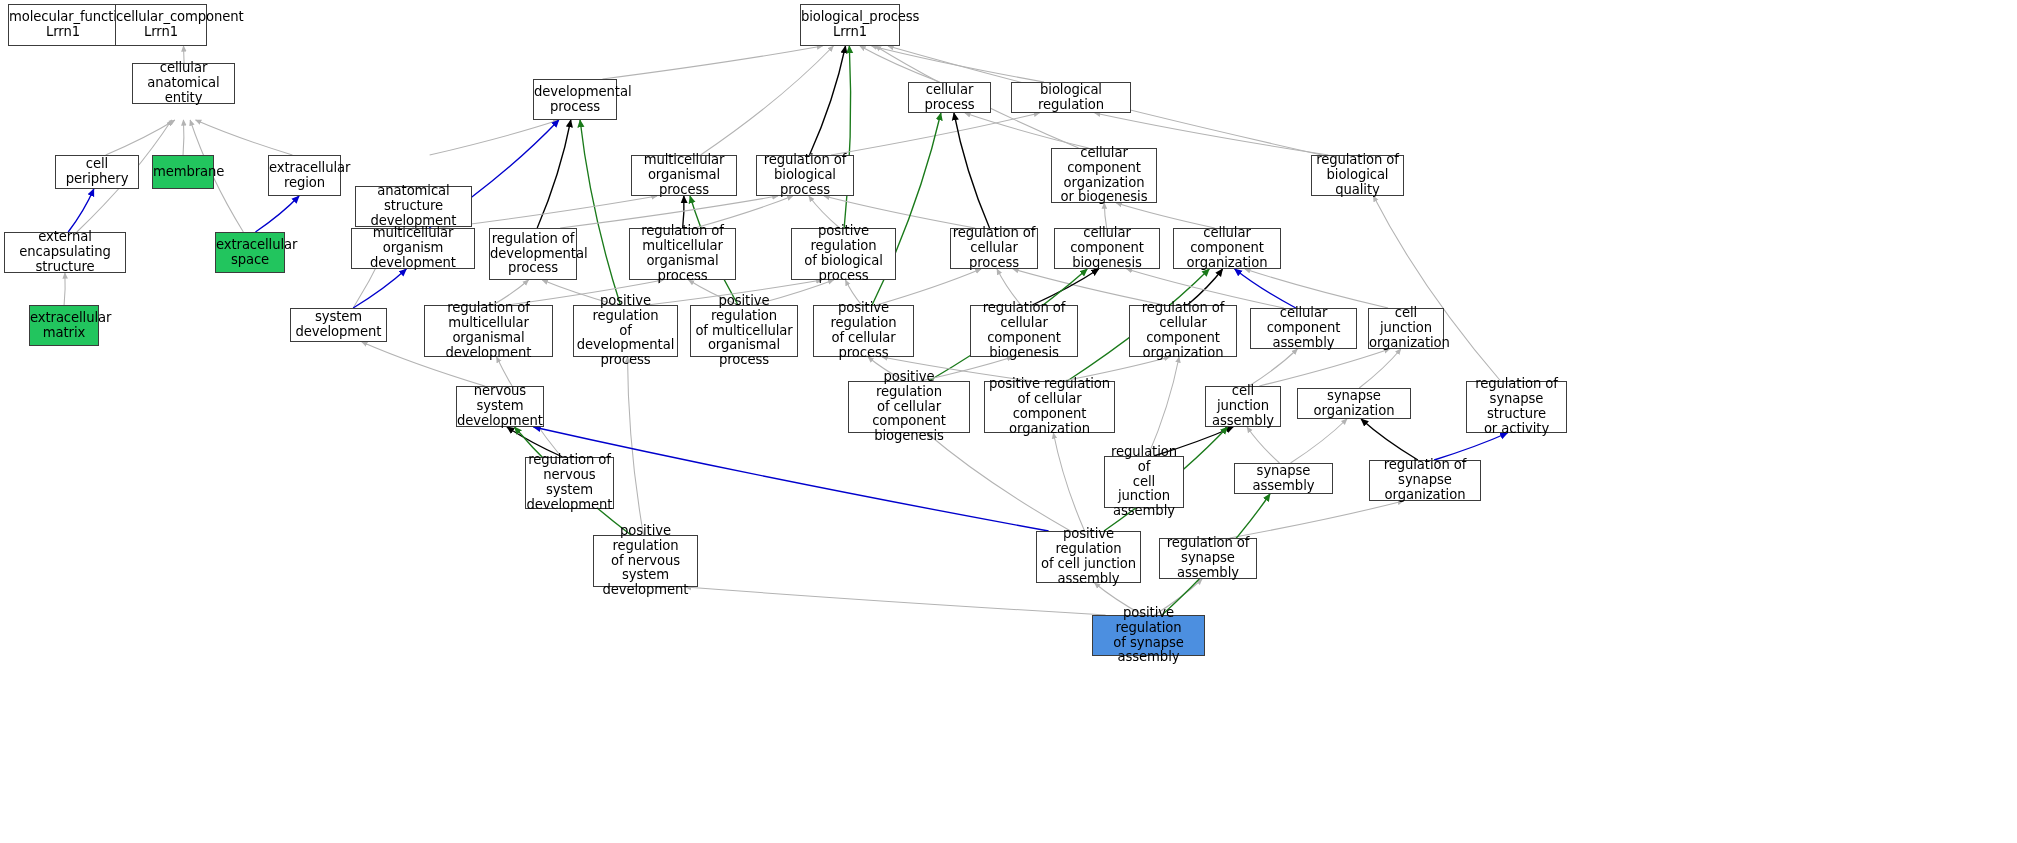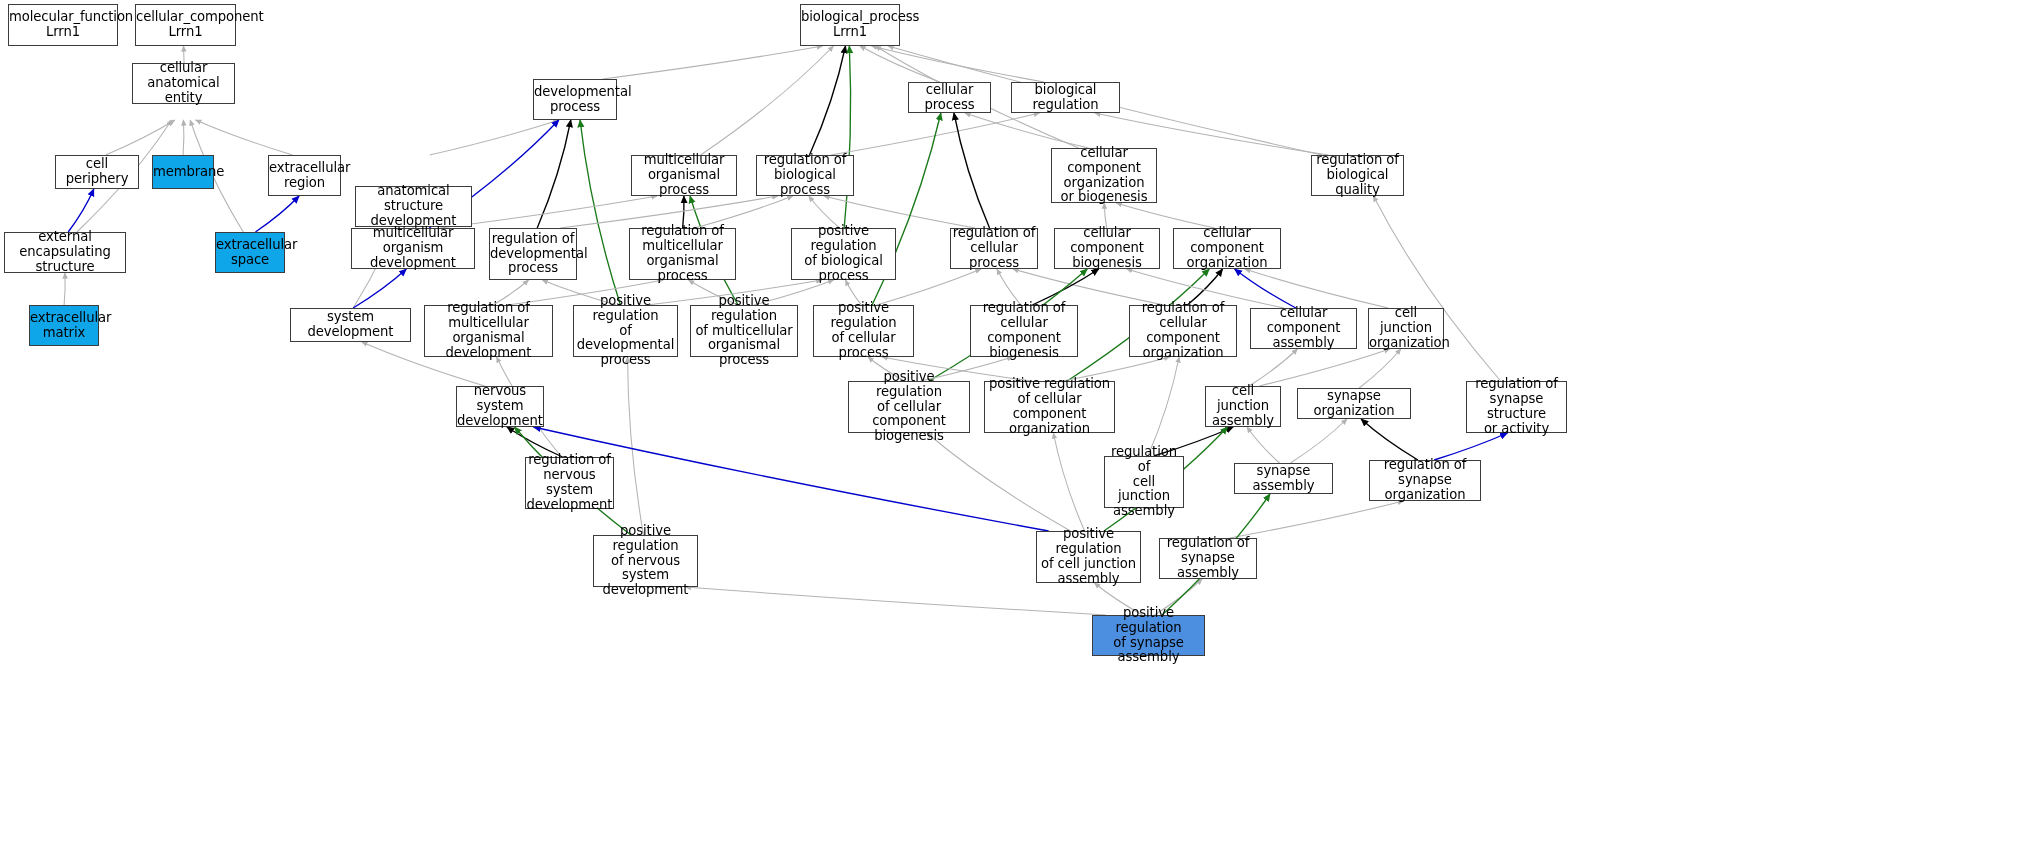--- a/index.html
+++ b/index.html
@@ -15,21 +15,21 @@
     display:flex;
     align-items:center;
     justify-content:center;
     text-align:center;
     line-height:1.12;
     font-size:13.2px;
     letter-spacing:-0.1px;
     white-space:pre-line;
     z-index:5;
   }
-  .node.highlight{background:#0ea5e9;}
+  .node.highlight{background:#22c55e;}
   .node.selected{background:#4c8fe0;color:#000;}
   .node span{display:block;width:100%;}
 </style>
 </head>
 <body>
 
 <div id="canvas">
   <svg id="edges" xmlns="http://www.w3.org/2000/svg">
       <defs>
         <marker id="ah-is_a" viewBox="0 0 10 10" refX="9" refY="5" markerWidth="6" markerHeight="6" orient="auto-start-reverse">
@@ -125,30 +125,30 @@
       <path d="M1084.6,531 Q1063.23,482 1053.4,433" fill="none" stroke="#b3b3b3" stroke-width="1.05" marker-end="url(#ah-is_a)"></path>
       <path d="M1229.7,538 Q1330.815,519.5 1403.3,501" fill="none" stroke="#b3b3b3" stroke-width="1.05" marker-end="url(#ah-is_a)"></path>
       <path d="M1105.56,615 Q869.48,601 685.4,587" fill="none" stroke="#b3b3b3" stroke-width="1.05" marker-end="url(#ah-is_a)"></path>
       <path d="M1142.5,615 Q1113.78,599 1094.5,583" fill="none" stroke="#b3b3b3" stroke-width="1.05" marker-end="url(#ah-is_a)"></path>
       <path d="M1154.45,615 Q1183.08,597 1202.05,579" fill="none" stroke="#b3b3b3" stroke-width="1.05" marker-end="url(#ah-is_a)"></path>
       <path d="M1162,615 Q1228.335,554.5 1270,494" fill="none" stroke="#1a7a1a" stroke-width="1.35" marker-end="url(#ah-positively_regulates)"></path>
     </svg>
   <div id="node-layer">
       <div class="node" style="left: 8px; top: 4px; width: 110px; height: 42px;"><span>molecular_function
 Lrrn1</span></div>
-      <div class="node" style="left: 135px; top: 4px; width: 101px; height: 42px;"><span>cellular_component
+      <div class="node" style="left: 115px; top: 4px; width: 92px; height: 42px;"><span>cellular_component
 Lrrn1</span></div>
       <div class="node" style="left: 800px; top: 4px; width: 100px; height: 42px;"><span>biological_process
 Lrrn1</span></div>
       <div class="node" style="left: 132px; top: 63px; width: 103px; height: 41px;"><span>cellular anatomical
 entity</span></div>
       <div class="node" style="left: 533px; top: 79px; width: 84px; height: 41px;"><span>developmental
 process</span></div>
       <div class="node" style="left: 908px; top: 82px; width: 83px; height: 31px;"><span>cellular process</span></div>
-      <div class="node" style="left: 1011px; top: 82px; width: 109px; height: 31px;"><span>biological regulation</span></div>
+      <div class="node" style="left: 1011px; top: 82px; width: 120px; height: 31px;"><span>biological regulation</span></div>
       <div class="node" style="left: 55px; top: 155px; width: 84px; height: 34px; justify-content: center;"><span>cell periphery</span></div>
       <div class="node highlight" style="left: 152px; top: 155px; width: 62px; height: 34px;"><span>membrane</span></div>
       <div class="node" style="left: 268px; top: 155px; width: 73px; height: 41px;"><span>extracellular
 region</span></div>
       <div class="node" style="left: 355px; top: 155px; width: 117px; height: 41px; margin-top: 31px;"><span>anatomical structure
 development</span></div>
       <div class="node" style="left: 631px; top: 155px; width: 106px; height: 41px;"><span>multicellular
 organismal process</span></div>
       <div class="node" style="left: 756px; top: 155px; width: 98px; height: 41px;"><span>regulation of
 biological process</span></div>
@@ -173,21 +173,21 @@
 of biological
 process</span></div>
       <div class="node" style="left: 950px; top: 228px; width: 88px; height: 41px;"><span>regulation of
 cellular process</span></div>
       <div class="node" style="left: 1054px; top: 228px; width: 106px; height: 41px;"><span>cellular component
 biogenesis</span></div>
       <div class="node" style="left: 1173px; top: 228px; width: 108px; height: 41px;"><span>cellular component
 organization</span></div>
       <div class="node highlight" style="left: 29px; top: 305px; width: 70px; height: 41px;"><span>extracellular
 matrix</span></div>
-      <div class="node" style="left: 290px; top: 308px; width: 121px; height: 34px;"><span>system development</span></div>
+      <div class="node" style="left: 290px; top: 308px; width: 97px; height: 34px;"><span>system development</span></div>
       <div class="node" style="left: 424px; top: 305px; width: 129px; height: 52px;"><span>regulation of
 multicellular
 organismal development</span></div>
       <div class="node" style="left: 573px; top: 305px; width: 105px; height: 52px;"><span>positive regulation
 of developmental
 process</span></div>
       <div class="node" style="left: 690px; top: 305px; width: 108px; height: 52px;"><span>positive regulation
 of multicellular
 organismal process</span></div>
       <div class="node" style="left: 813px; top: 305px; width: 101px; height: 52px;"><span>positive regulation

